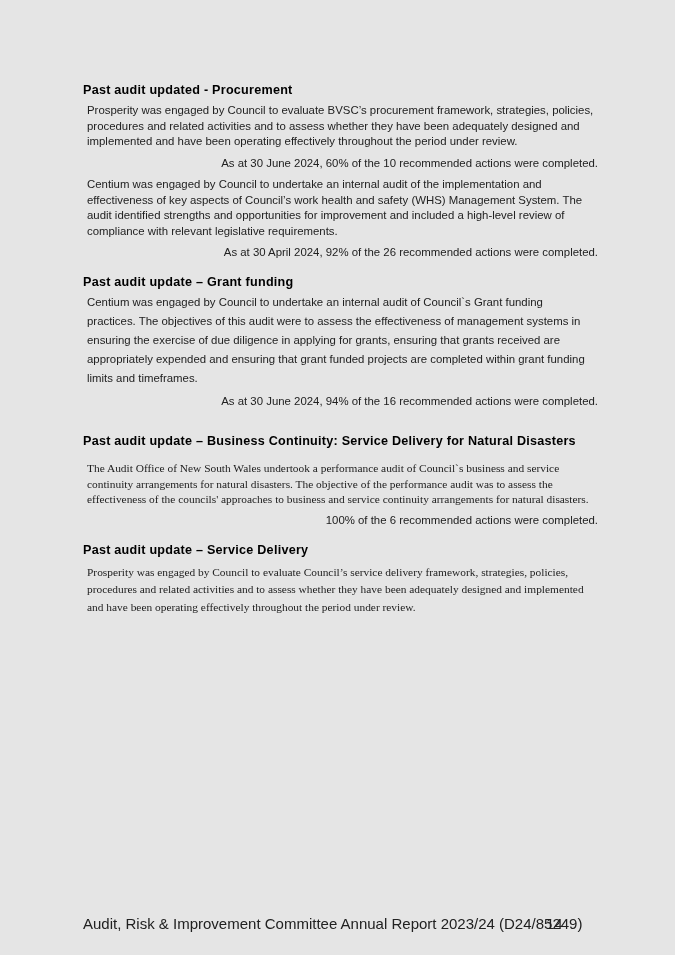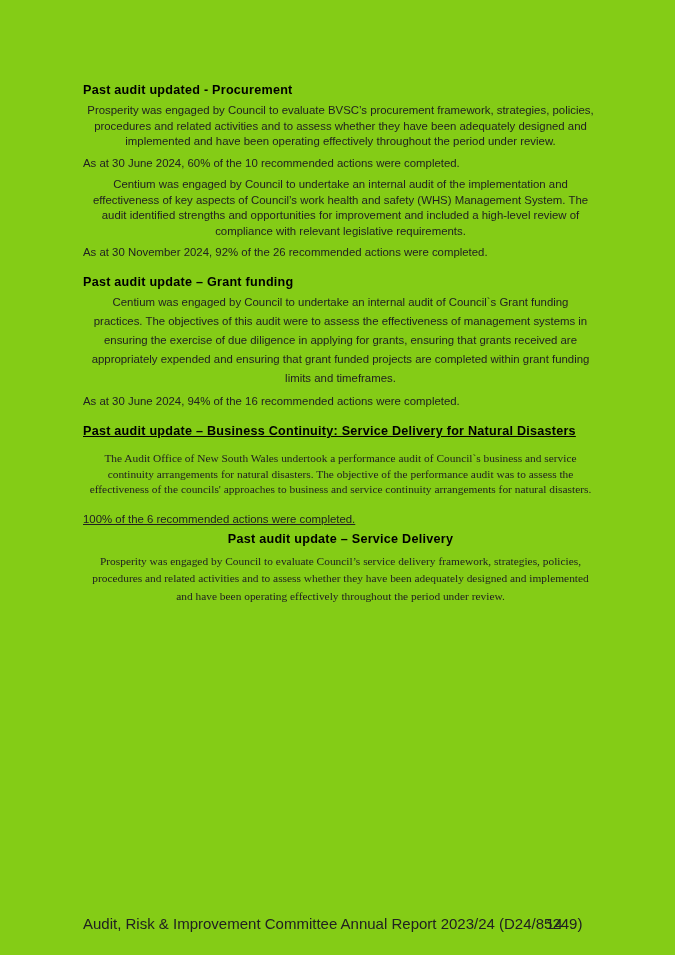--- a/index.html
+++ b/index.html
@@ -4,21 +4,21 @@
 <style>
   html, body {
     margin: 0;
     padding: 0;
     background: #ffffff;
   }
   .page {
     position: relative;
     width: 675px;
     height: 955px;
-    background: #84cc16;
+    background: #e5e5e5;
     font-family: "Liberation Sans", sans-serif;
     color: #212121;
     overflow: hidden;
   }
   .content {
     position: absolute;
     top: 82px;
     left: 83px;
     width: 515px;
   }
@@ -28,48 +28,48 @@
     color: #000000;
     letter-spacing: 0.25px;
     line-height: 16px;
     margin: 0;
   }
   .sec-body {
     font-size: 11.4px;
     line-height: 15.5px;
     margin: 4px;
     color: #212121;
-    text-align: center;
   }
   .sec-body.loose {
     line-height: 19px;
   }
   .sec-body.medium {
     line-height: 17.3px;
   }
   .sec-status {
     font-size: 11.4px;
     line-height: 15.5px;
     margin: 0;
     color: #212121;
+    text-align: right;
   }
   
   .mt-h2  { margin-top: 13px; }
   .mt-h3  { margin-top: 13px; }
-  .mt-h4  { margin-top: 14px; text-decoration: underline; }
-  .mt-h5  { margin-top: 4px; text-align: center; }
+  .mt-h4  { margin-top: 24px; }
+  .mt-h5  { margin-top: 14px; }
   .mt-p1  { margin-top: 5px; }
   .mt-p2  { margin-top: 6px; }
   .mt-p3  { margin-top: 3px; }
   .mt-p4  { margin-top: 12px; font-family: Liberation Serif, serif; }
   .mt-p5  { margin-top: 6px; font-family: Liberation Serif, serif; }
   .mt-s1  { margin-top: 6px; }
   .mt-s2  { margin-top: 6px; }
   .mt-s3  { margin-top: 6px; }
-  .mt-s4  { margin-top: 14px; text-decoration: underline; }
+  .mt-s4  { margin-top: 5px; }
   .mt-s5  { margin-top: 12px; }
   .footer {
     position: absolute;
     top: 917px;
     left: 83px;
     width: 515px;
     font-size: 15px;
     line-height: 14px;
     color: #212121;
   }
@@ -89,21 +89,21 @@
   <div class="content">
 
     <div>
       <h2 class="sec-heading">Past audit updated - Procurement</h2>
       <p class="sec-body mt-p1">Prosperity was engaged by Council to evaluate BVSC’s procurement framework, strategies, policies, procedures and related activities and to assess whether they have been adequately designed and implemented and have been operating effectively throughout the period under review.</p>
       <p class="sec-status mt-s1">As at 30 June 2024, 60% of the 10 recommended actions were completed.</p>
     </div>
 
     <div>
       <p class="sec-body mt-p2">Centium was engaged by Council to undertake an internal audit of the implementation and effectiveness of key aspects of Council’s work health and safety (WHS) Management System. The audit identified strengths and opportunities for improvement and included a high-level review of compliance with relevant legislative requirements.</p>
-      <p class="sec-status mt-s2">As at 30 November 2024, 92% of the 26 recommended actions were completed.</p>
+      <p class="sec-status mt-s2">As at 30 April 2024, 92% of the 26 recommended actions were completed.</p>
     </div>
 
     <div>
       <h2 class="sec-heading mt-h3">Past audit update – Grant funding</h2>
       <p class="sec-body loose mt-p3">Centium was engaged by Council to undertake an internal audit of Council`s Grant funding practices. The objectives of this audit were to assess the effectiveness of management systems in ensuring the exercise of due diligence in applying for grants, ensuring that grants received are appropriately expended and ensuring that grant funded projects are completed within grant funding limits and timeframes.</p>
       <p class="sec-status mt-s3">As at 30 June 2024, 94% of the 16 recommended actions were completed.</p>
     </div>
 
     <div>
       <h2 class="sec-heading mt-h4">Past audit update – Business Continuity: Service Delivery for Natural Disasters</h2>

